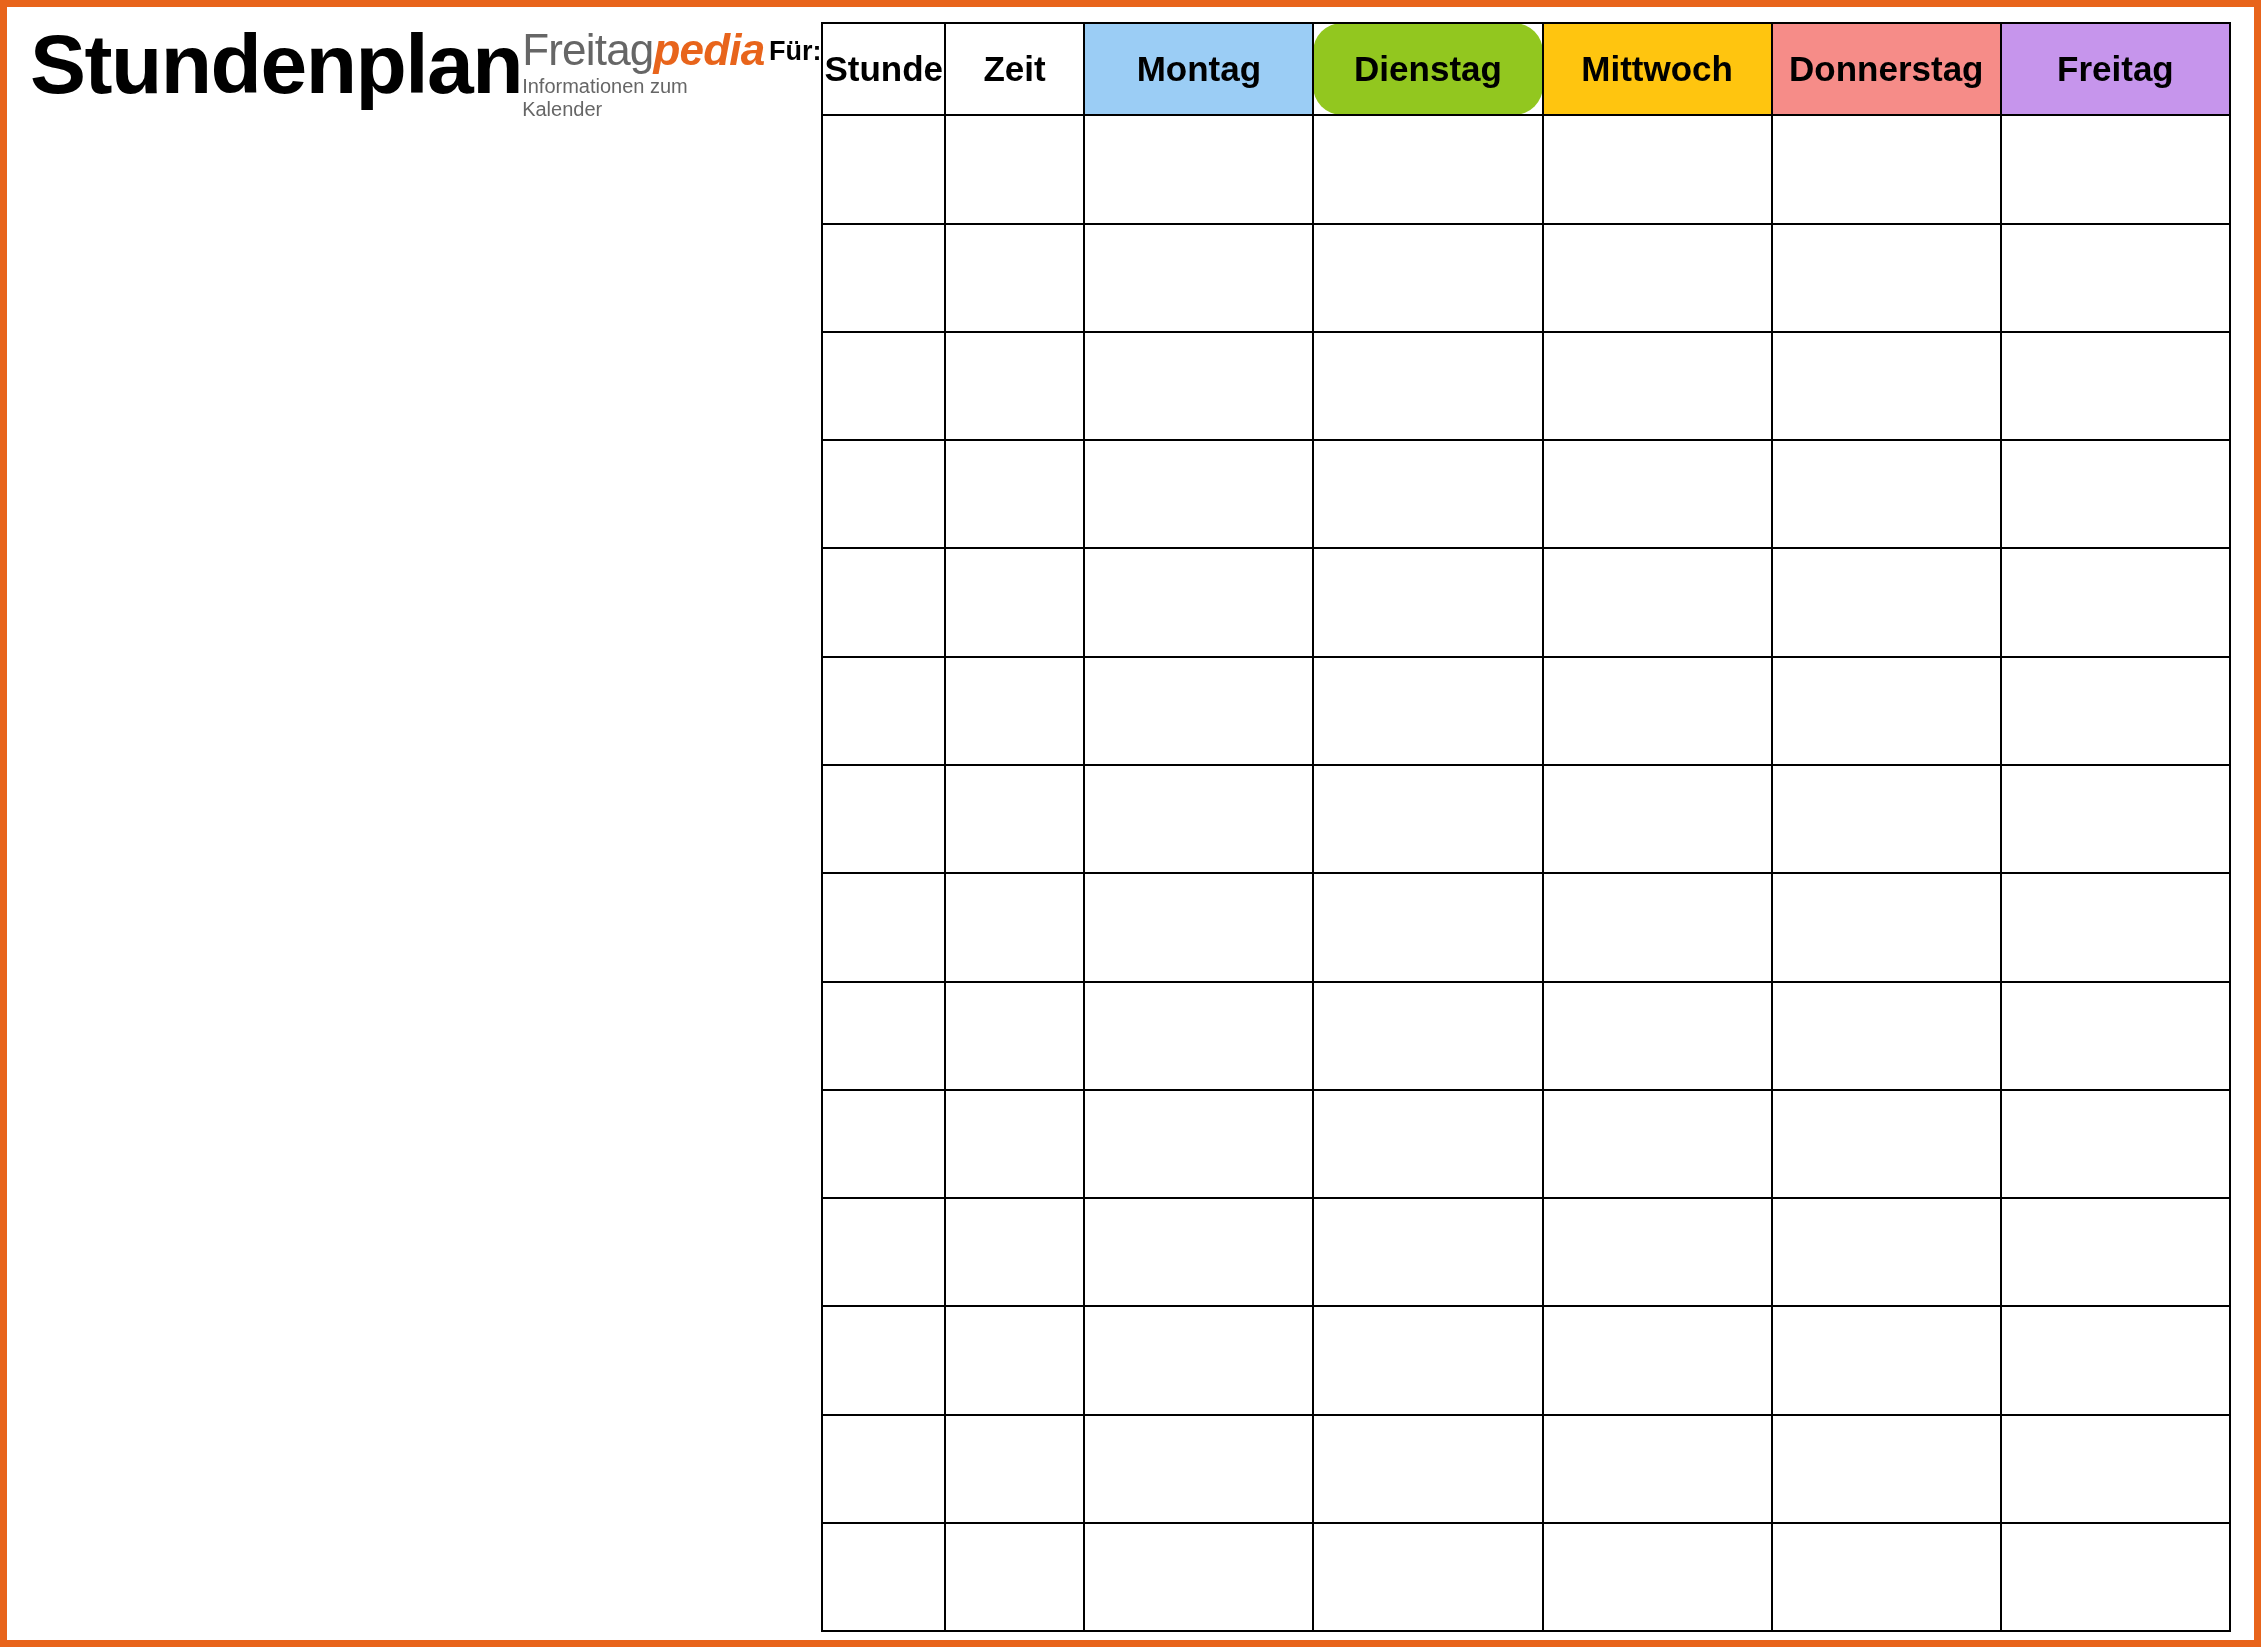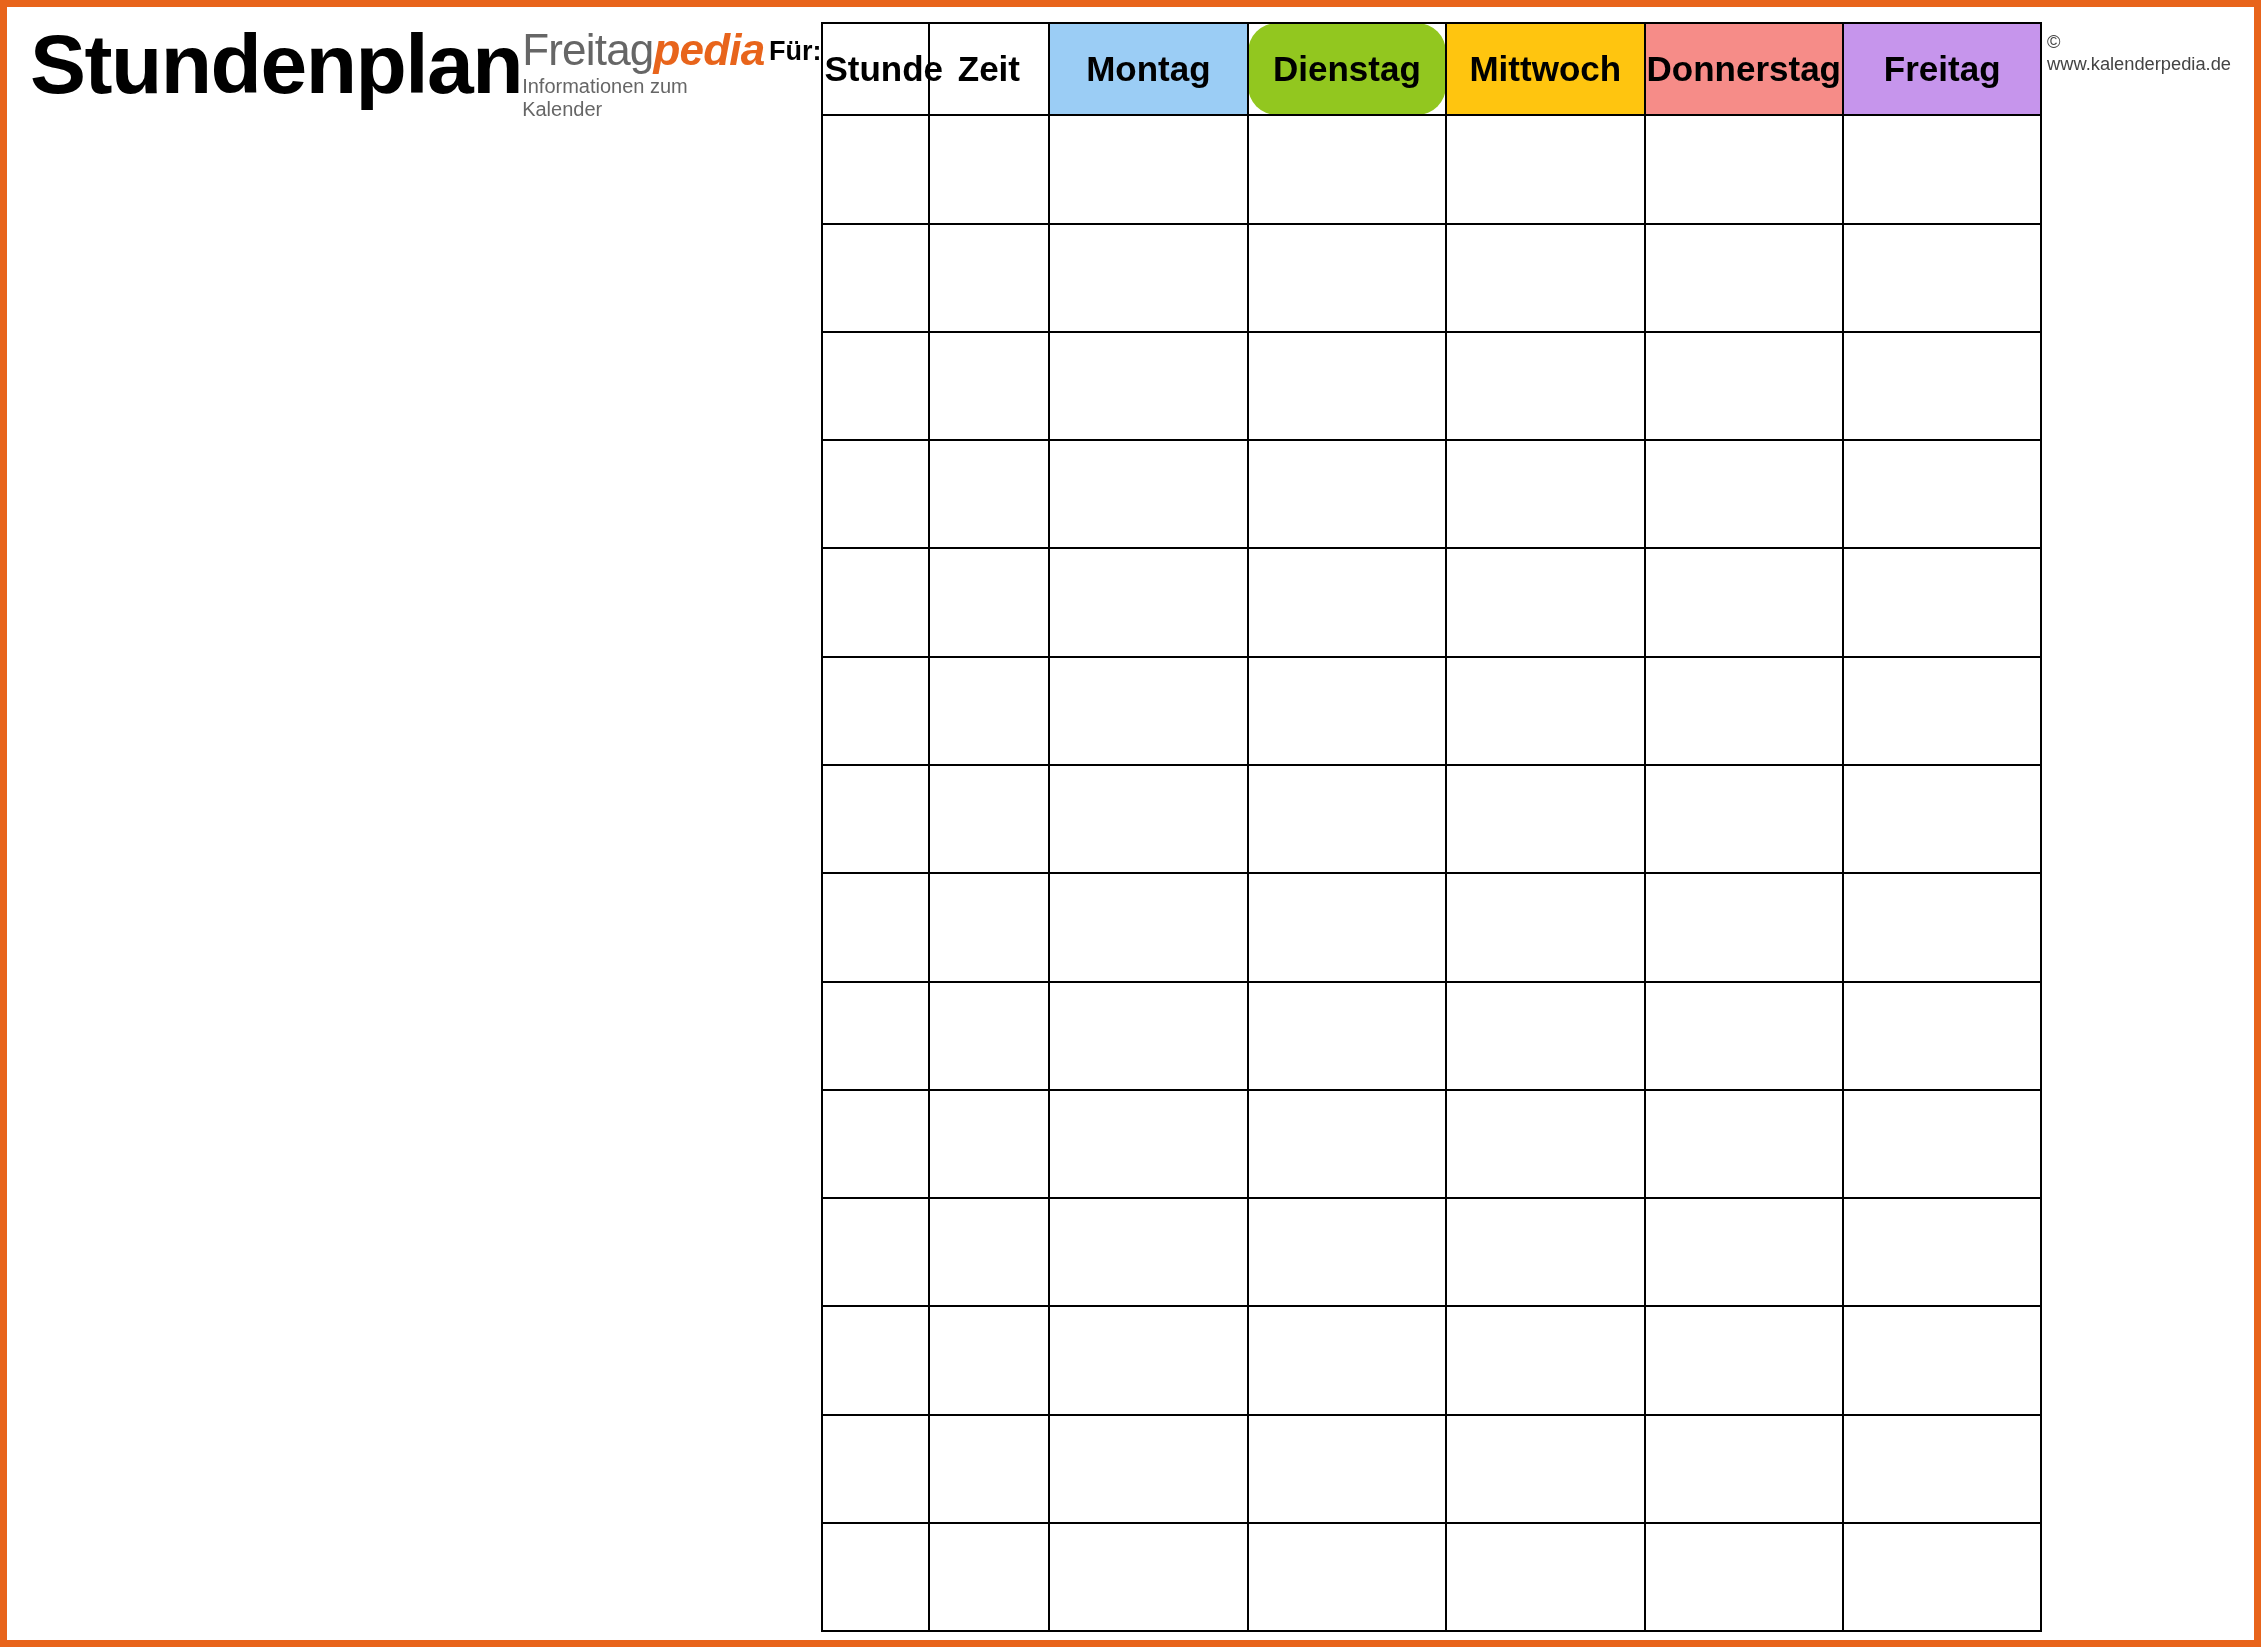--- a/index.html
+++ b/index.html
@@ -253,16 +253,15 @@
         <td></td>
         <td></td>
         <td></td>
         <td></td>
         <td></td>
         <td></td>
       </tr>
     </tbody>
   </table>
 
-  <div class="footer">© www.kalenderpedia.de</div>
 
 </div>
 
 
 </body></html>

